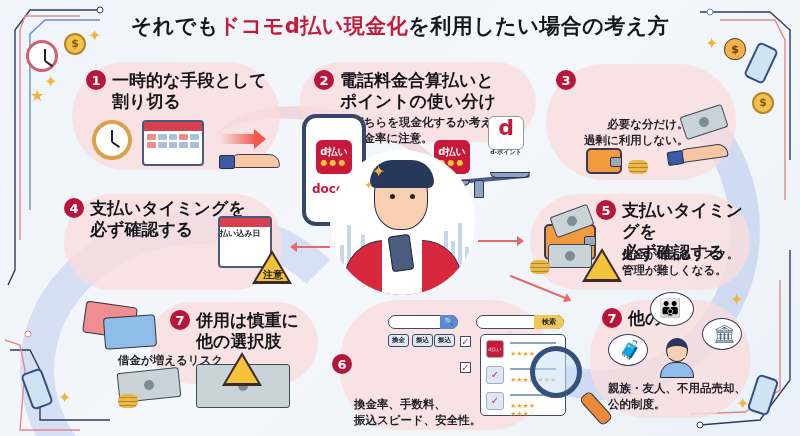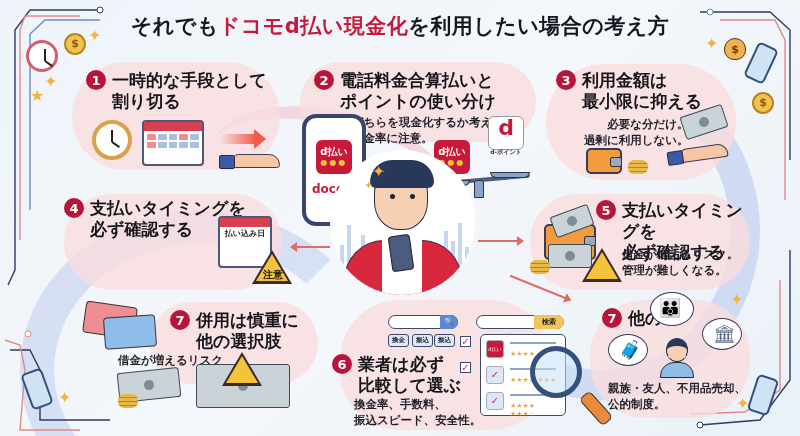--- a/index.html
+++ b/index.html
@@ -48,21 +48,21 @@
   
   .clock { position: absolute; width: 40px; height: 40px; border-radius: 50%; background: #fff; border: 4px solid #d9a24a; }
   .clock::before { content: ""; position: absolute; left: 15px; top: 6px; width: 2px; height: 12px; background: #222; }
   .clock::after { content: ""; position: absolute; left: 16px; top: 17px; width: 9px; height: 2px; background: #222; transform: rotate(35deg); transform-origin: left; }
   .clock.red { border-color: #d0606b; }
   .calendar { position: absolute; background: #fff; border: 2px solid #4a5a7a; border-radius: 4px; }
   .calendar .cal-top { height: 9px; background: #d9404f; }
   .calendar .cal-grid { display: grid; grid-template-columns: repeat(5, 1fr); gap: 2px; padding: 3px; }
   .calendar .cal-grid span { height: 6px; background: #a9bfe0; border-radius: 1px; }
   .calendar .cal-grid span.r { background: #ee8e88; }
-  .cal-label { font-size: 8px; font-weight: bold; text-align: center; color: #222; padding-top: 1px; }
+  .cal-label { font-size: 8px; font-weight: bold; text-align: left; color: #222; padding-top: 1px; }
   .arrow-red { position: absolute; height: 10px; background: linear-gradient(90deg, rgba(240,120,100,0), #ef5a4a); }
   .arrow-red::after { content: ""; position: absolute; right: -10px; top: -5px; border-left: 12px solid #ef5a4a; border-top: 10px solid transparent; border-bottom: 10px solid transparent; }
   .hand { position: absolute; width: 48px; height: 14px; background: #f7c6a5; border: 1.5px solid #3a3a55; border-radius: 12px 20px 6px 6px; }
   .hand::before { content: ""; position: absolute; left: -14px; top: 0; width: 14px; height: 12px; background: #3a5aa5; border: 1.5px solid #2a2a45; border-radius: 2px; }
   .money { position: absolute; background: #c9d3d8; border: 1.5px solid #3c4a55; border-radius: 3px; }
   .money::after { content: ""; position: absolute; left: 50%; top: 50%; width: 10px; height: 10px; margin: -5px 0 0 -5px; border-radius: 50%; background: #7e8c95; }
   .coins { position: absolute; width: 20px; height: 14px; background: repeating-linear-gradient(180deg, #e8b949 0 3px, #b5872b 3px 4px); border-radius: 6px; }
   .wallet { position: absolute; background: #f19a3e; border: 2px solid #3a3a55; border-radius: 5px; }
   .wallet::after { content: ""; position: absolute; right: -2px; top: 30%; width: 10px; height: 8px; background: #9ab; border: 1.5px solid #333; border-radius: 2px; }
   .warn { position: absolute; width: 0; height: 0; border-left: 20px solid transparent; border-right: 20px solid transparent; border-bottom: 34px solid #3a2a2a; }
@@ -225,24 +225,20 @@
   </div>
   <div class="scale-bar" style="left:430px;top:178px;width:100px;"></div>
   <div class="scale-pan" style="left:430px;top:180px;width:40px;"></div>
   <div class="scale-pan" style="left:490px;top:172px;width:40px;"></div>
   <div class="scale-post" style="left:474px;top:180px;"></div>
   <div class="pie" style="left:436px;top:190px;"></div>
 
   <div class="card" style="left:546px;top:64px;width:190px;height:116px;">
     <div class="head" style="position:absolute;left:10px;top:6px;">
       <span class="badge">3</span>
-      <div class="head-text">
-        <div>利用金額は</div>
-        <div>最小限に抑える</div>
-      </div>
     </div>
     <div class="desc" style="position:absolute;left:38px;top:52px;text-align:right;">
       <div>必要な分だけ。</div>
       <div>過剰に利用しない。</div>
     </div>
     <div class="wallet" style="left:40px;top:84px;width:36px;height:26px;"></div>
     <div class="coins" style="left:82px;top:96px;"></div>
   </div>
   <div class="money" style="left:682px;top:110px;width:44px;height:24px;transform:rotate(-18deg);"></div>
   <div class="hand" style="left:680px;top:146px;transform:rotate(-8deg);"></div>
@@ -324,24 +320,20 @@
   <div class="card-cc" style="left:104px;top:316px;background:#8fbdea;transform:rotate(-4deg);"></div>
   <div class="desc" style="position:absolute;left:118px;top:352px;">借金が増えるリスク</div>
   <div class="money" style="left:118px;top:370px;width:62px;height:30px;transform:rotate(-6deg);"></div>
   <div class="coins" style="left:118px;top:394px;"></div>
   <div class="money" style="left:196px;top:364px;width:94px;height:44px;"></div>
   <div class="warn" style="left:222px;top:352px;"></div>
 
   <div class="card" style="left:340px;top:300px;width:210px;height:130px;border-radius:60px;"></div>
   <div class="head" style="position:absolute;left:332px;top:354px;">
     <span class="badge">6</span>
-    <div class="head-text">
-      <div>業者は必ず</div>
-      <div>比較して選ぶ</div>
-    </div>
   </div>
   <div class="desc" style="position:absolute;left:354px;top:396px;">
     <div>換金率、手数料、</div>
     <div>振込スピード、安全性。</div>
   </div>
   <div class="search" style="left:388px;top:315px;width:70px;">
     <span class="search-btn">🔍</span>
   </div>
   <div class="search" style="left:476px;top:315px;width:88px;">
     <span class="search-btn2">検索</span>

